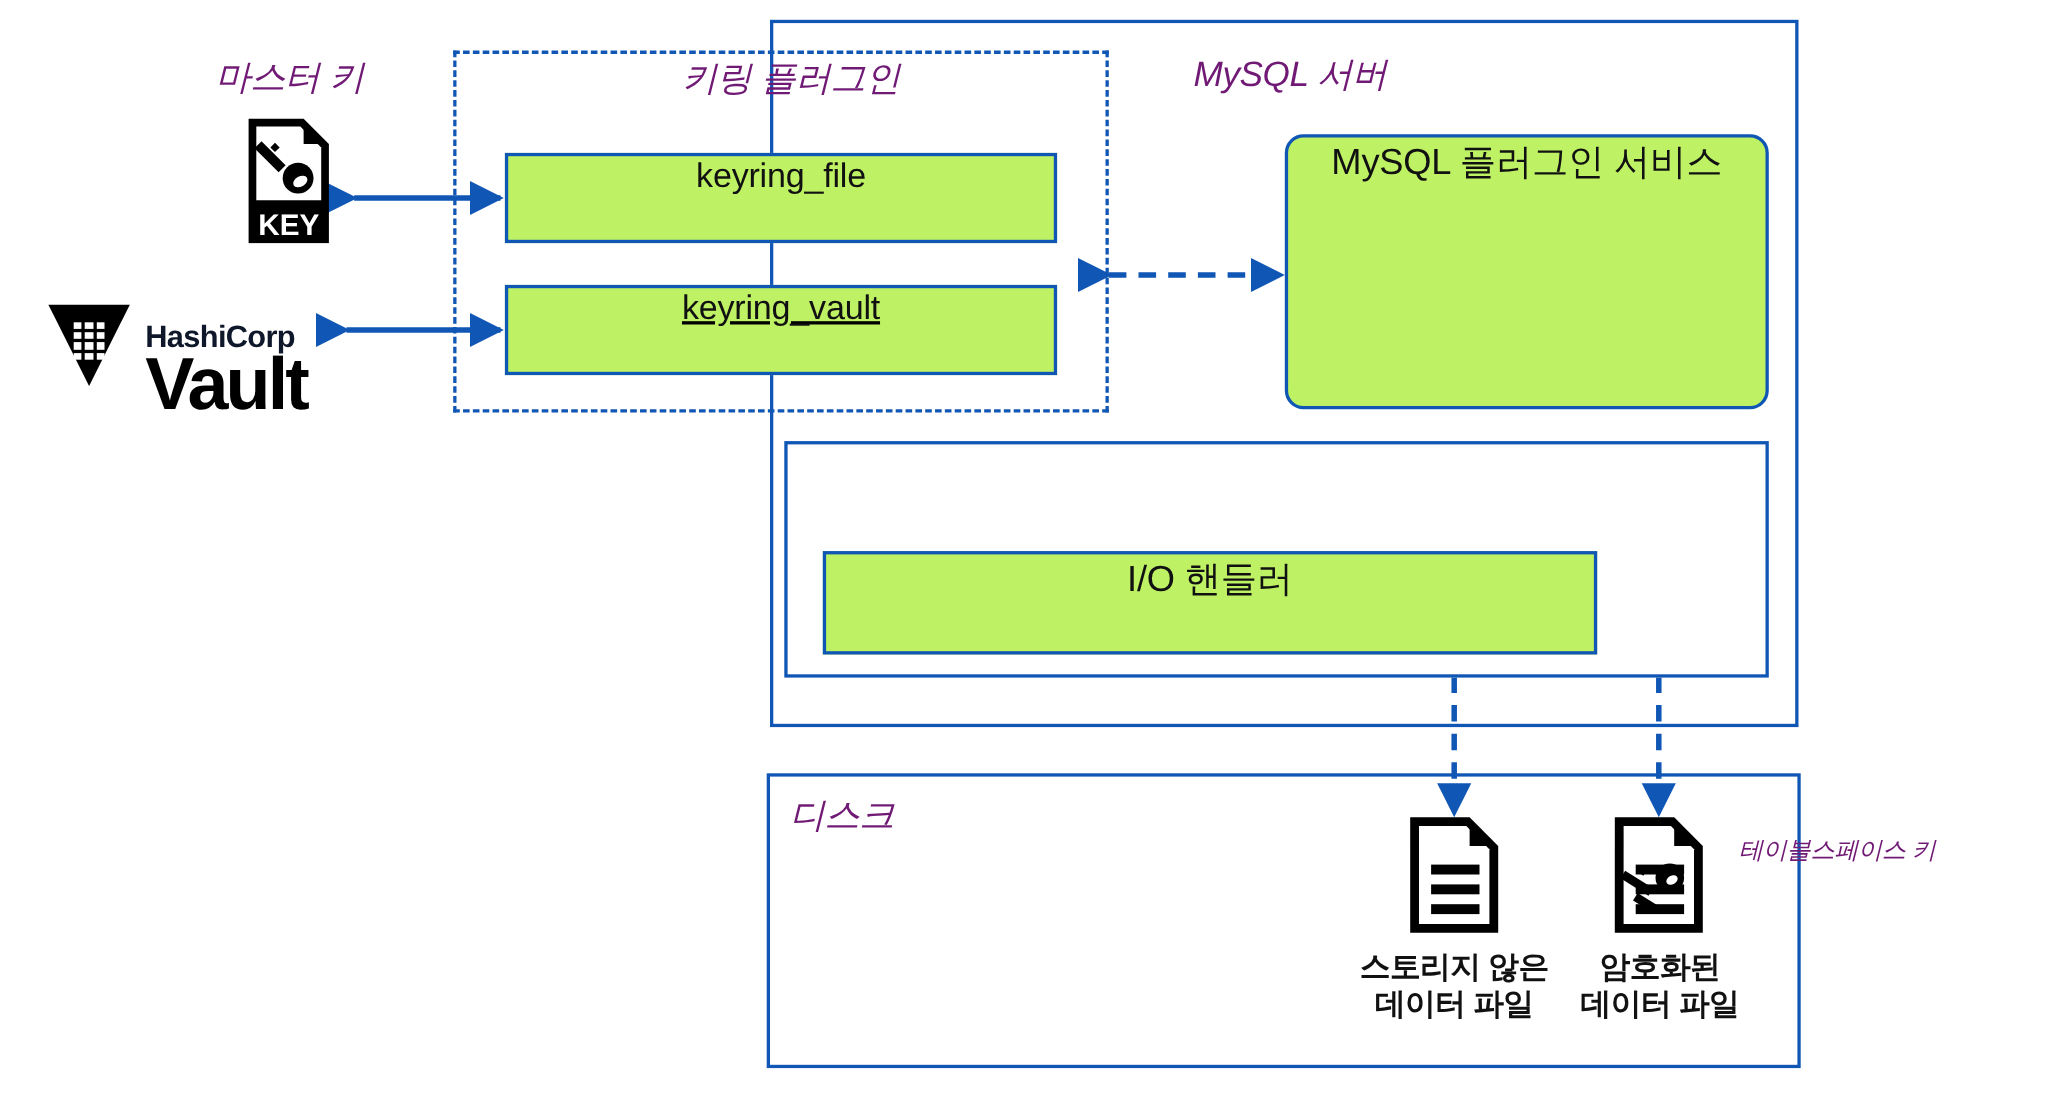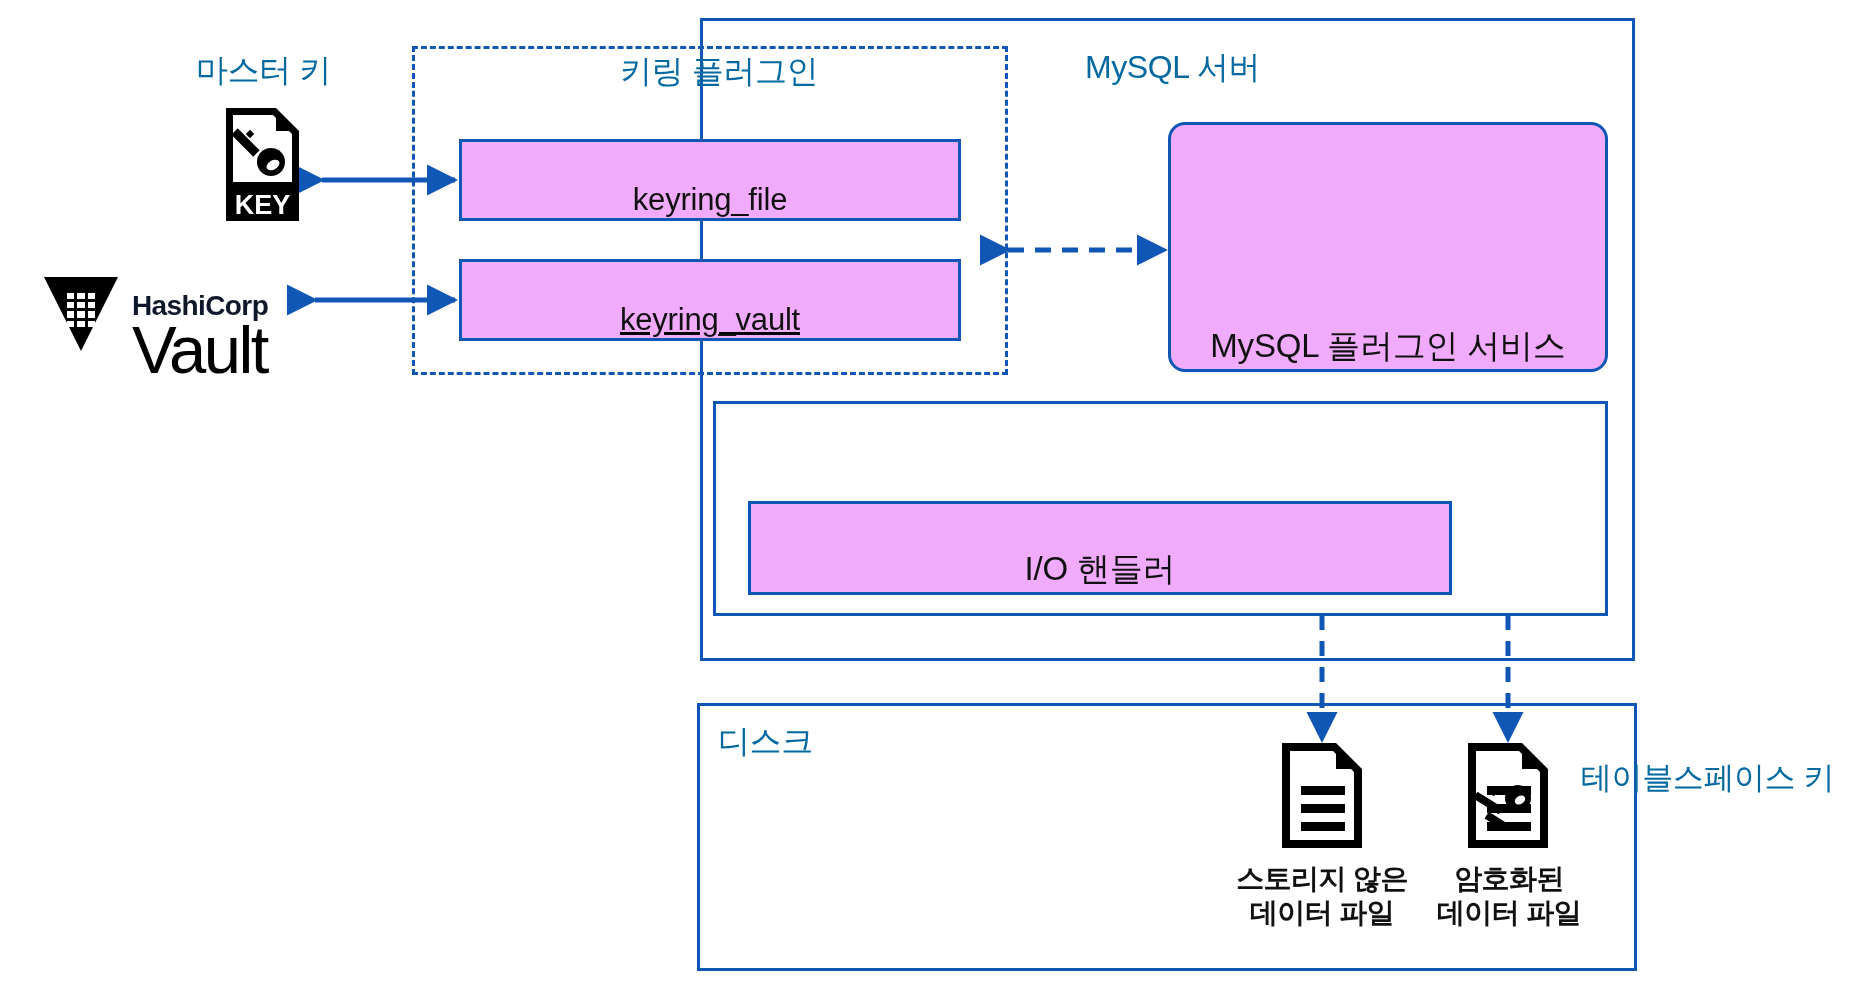--- a/index.html
+++ b/index.html
@@ -29,34 +29,35 @@
   .box-dashed {
     position: absolute;
     box-sizing: border-box;
     border: 3px dashed #1056b5;
     background: transparent;
   }
   .inner-box {
     position: absolute;
     box-sizing: border-box;
     border: 3px solid #1056b5;
-    background: #f0abfc;
+    background: #bef264;
     display: flex;
-    align-items: flex-end;
+    align-items: flex-start;
     justify-content: center;
   }
 
   
   .lbl {
     position: absolute;
     font-size: 30px;
     line-height: 1.18;
-    color: #0369a1;
+    color: #701a75;
     white-space: nowrap;
     letter-spacing: -0.4px;
+    font-style: italic;
   }
   .lbl-center {
     text-align: center;
   }
   .boxtext {
     font-size: 31px;
     color: #111111;
     white-space: nowrap;
     letter-spacing: -0.2px;
   }
@@ -120,21 +121,21 @@
   .vault-hc {
     font-size: 28px;
     font-weight: bold;
     letter-spacing: -0.6px;
     color: #0f172a;
     display: block;
     margin-top: 46px;
   }
   .vault-name {
     font-size: 67px;
-    font-weight: normal;
+    font-weight: bold;
     letter-spacing: -2.6px;
     color: #000000;
     display: block;
     margin-top: 2px;
   }
 </style>
 </head>
 <body>
 
 <div id="canvas">
@@ -272,15 +273,15 @@
   <div class="caption" style="left:1162px; top:862px; width:320px;">
     <div>스토리지 않은</div>
     <div>데이터 파일</div>
   </div>
 
   <div class="caption" style="left:1386px; top:862px; width:246px;">
     <div>암호화된</div>
     <div>데이터 파일</div>
   </div>
 
-  <div class="lbl" style="left:1581px; top:760px; font-size:31px;">테이블스페이스 키</div>
+  <div class="lbl" style="left:1581px; top:760px; font-size:22px;">테이블스페이스 키</div>
 
 </div>
 
 </body></html>

